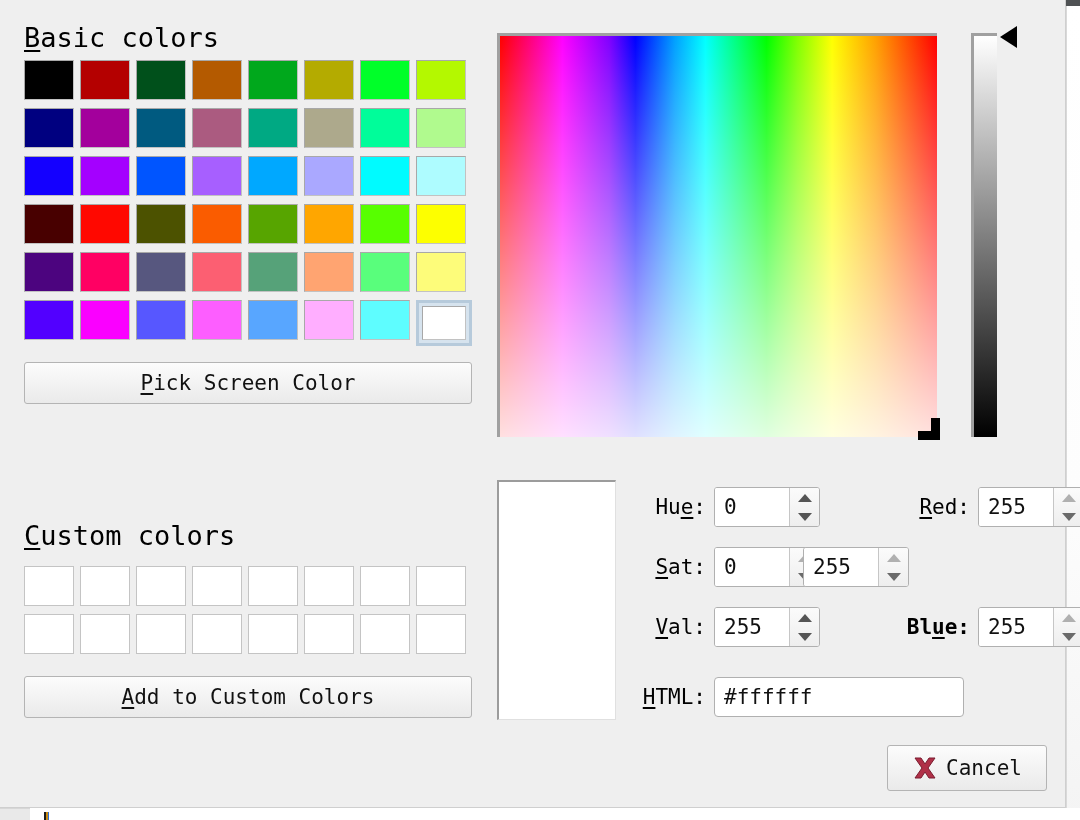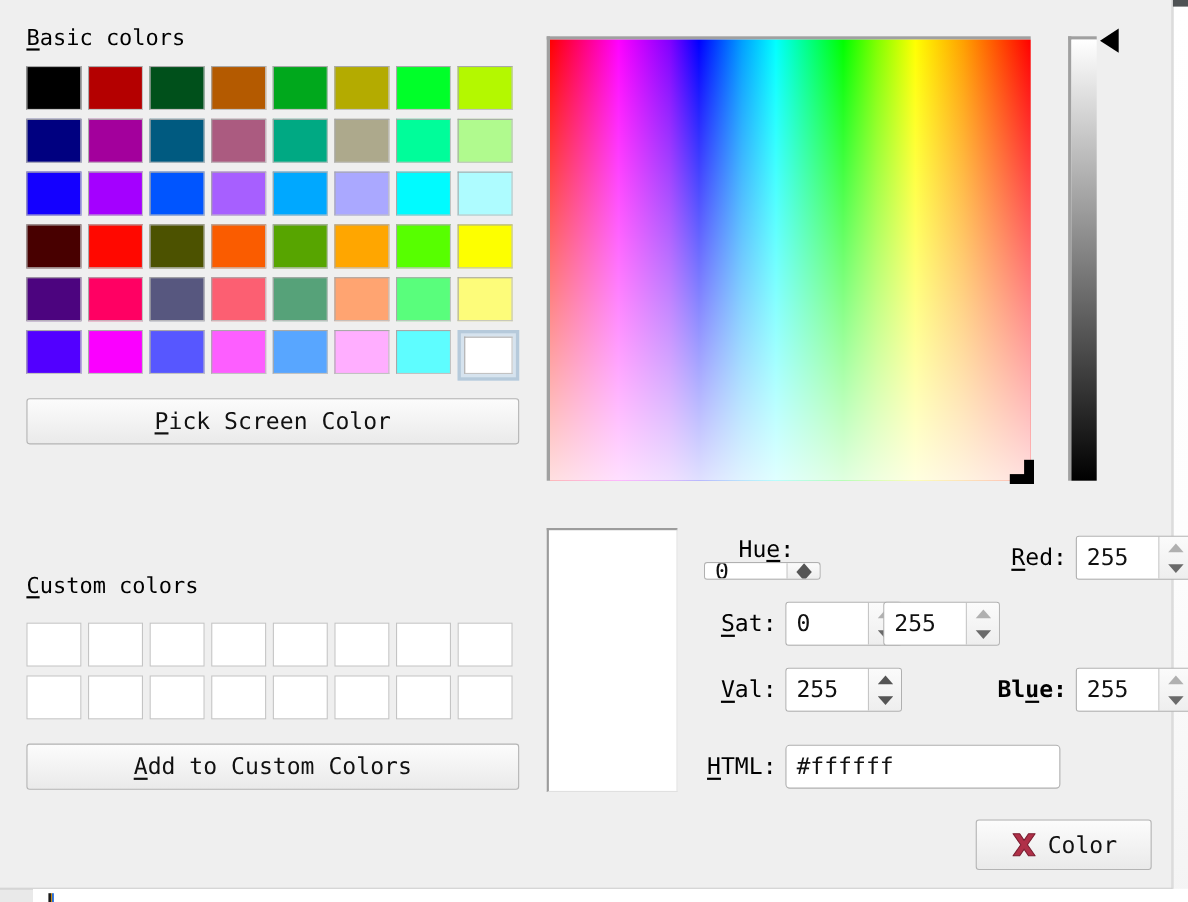--- a/index.html
+++ b/index.html
@@ -50,21 +50,21 @@
     left: 0; top: 0;
     width: 1066px; height: 808px;
     background: #efefef;
     border-right: 1px solid #cfcfcf;
     border-bottom: 1px solid #cfcfcf;
   }
 
   
   .group-label {
     position: absolute;
-    font-size: 20px;
+    font-size: 27px;
     color: #000;
     letter-spacing: 0px;
     white-space: nowrap;
   }
   .mn { text-decoration: underline; text-underline-offset: 3px; }
 
   #basic-label  { left: 24px; top: 22px; }
   #custom-label { left: 24px; top: 520px; }
 
   
@@ -270,21 +270,21 @@
     height: 40px;
     width: 250px;
     font-family: "DejaVu Sans Mono", "Liberation Mono", monospace;
     font-size: 21px;
     color: #111;
     padding: 0 8px 0 9px;
     outline: none;
   }
 
   
-  #row-hue  { left: 640px; top: 487px; flex-direction: column; }
+  #row-hue  { left: 640px; top: 487px; }
   #row-sat  { left: 640px; top: 547px; }
   #row-val  { left: 640px; top: 607px; align-items: center; }
   #row-hue .field-label,
   #row-sat .field-label,
   #row-val .field-label { width: 66px; margin-right: 8px; }
 
   
   #row-red   { left: 845px; top: 487px; }
   #row-green { left: 803px; top: 547px; }
   #row-blue  { left: 845px; top: 607px; }
@@ -611,16 +611,16 @@
     <input class="text-field" value="#ffffff" style="">
   </div>
 
 
   <button class="btn" id="cancel-button">
     <span>
       <svg class="cancel-icon" viewBox="0 0 26 24" xmlns="http://www.w3.org/2000/svg">
         <path d="M3 2 L9 2 L13 8 L17 2 L23 2 L16 12 L23 22 L17 22 L13 16 L9 22 L3 22 L10 12 Z" fill="#b03048" stroke="#7a1d30" stroke-width="1" stroke-linejoin="round"></path>
       </svg>
     </span>
-    <span>Color</span>
+    <span>Cancel</span>
   </button>
 
 </div>
 
 </body></html>

